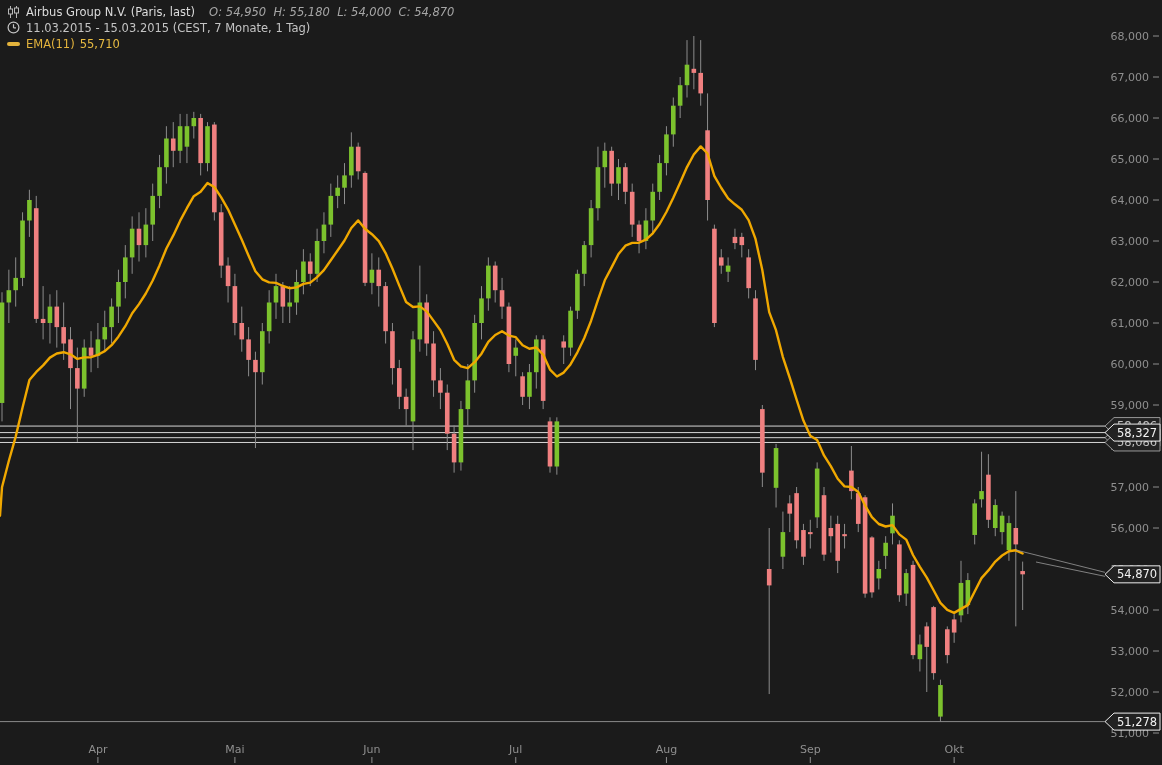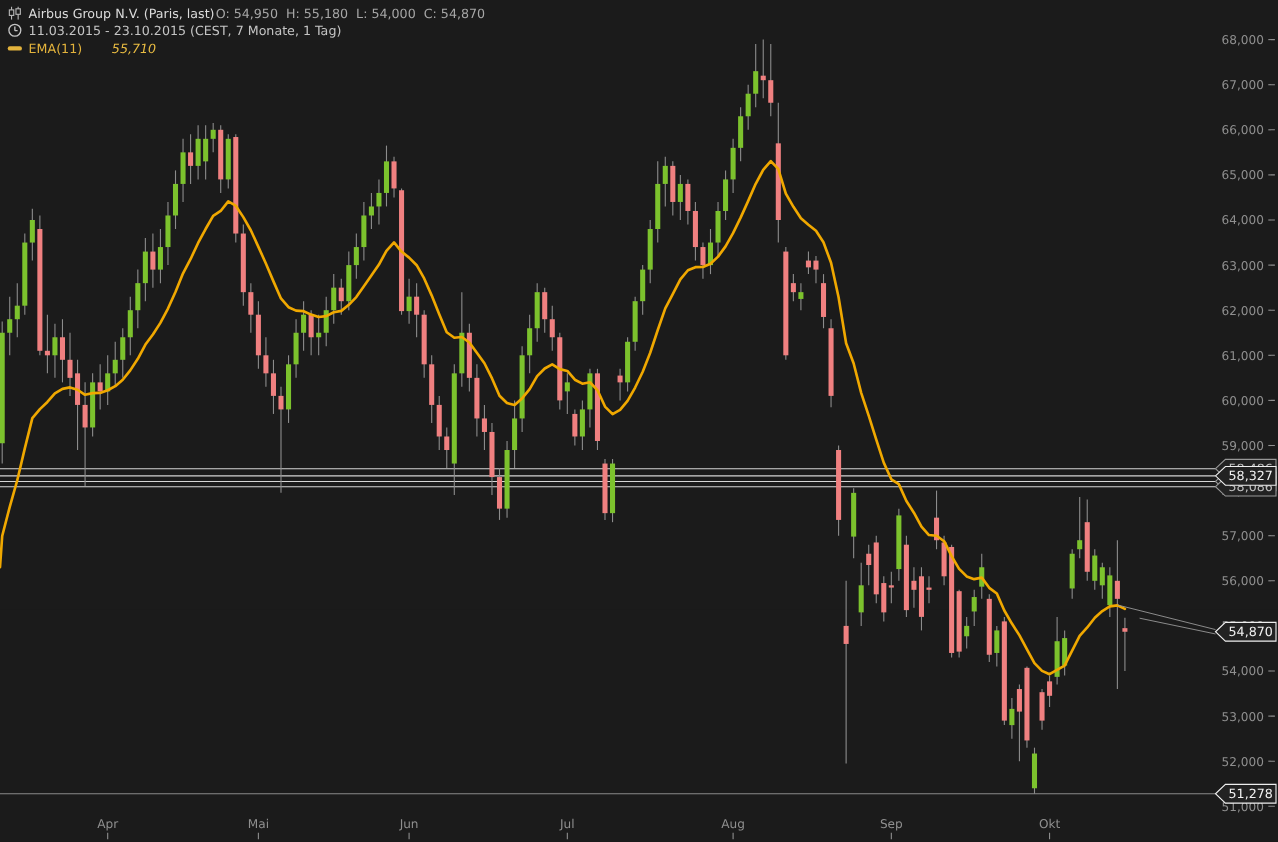--- a/index.html
+++ b/index.html
@@ -3,24 +3,24 @@
 <meta charset="utf-8">
 <style>
   html,body{margin:0;padding:0;background:#1b1b1b;width:1162px;height:765px;overflow:hidden;
             font-family:"DejaVu Sans","Liberation Sans",sans-serif;}
   #stage{position:relative;width:1162px;height:554px;background:#1b1b1b;}
   #chart-svg{position:absolute;left:0;top:0;}
   #header{position:absolute;left:6px;top:4px;z-index:5;}
   .hline{display:flex;align-items:center;height:15px;margin-bottom:1px;white-space:pre;}
   .icon{width:15px;display:inline-flex;justify-content:center;margin-right:5px;}
   .t-title{color:#dcdcdc;font-size:11.5px;}
-  .t-ohlc{color:#a6a6a6;font-size:11.5px;margin-left:1px;}
+  .t-ohlc{color:#a6a6a6;font-size:11.5px;margin-left:14px;font-style:italic;}
   .t-range{color:#c4c4c4;font-size:11.5px;}
   .t-ema{color:#e3b33c;font-size:11.5px;}
-  .t-emaval{color:#e9bc42;font-size:11.5px;margin-left:27px;font-style:italic;}
+  .t-emaval{color:#e9bc42;font-size:11.5px;margin-left:5px;}
   .ema-swatch{width:13px;height:4px;border-radius:2px;background:#e3b33c;display:inline-block;}
 </style>
 </head>
 <body>
 
 <div id="stage">
 
   <div id="header">
     <div class="hline">
       <span class="icon">
@@ -35,21 +35,21 @@
       <span class="t-ohlc">O: 54,950  H: 55,180  L: 54,000  C: 54,870</span>
     </div>
     <div class="hline">
       <span class="icon">
         <svg width="13" height="13" viewBox="0 0 13 13">
           <circle cx="6.5" cy="6.5" r="5.4" fill="none" stroke="#c4c4c4" stroke-width="1.2"></circle>
           <line x1="6.5" y1="6.9" x2="6.5" y2="3.2" stroke="#c4c4c4" stroke-width="1.2"></line>
           <line x1="6.5" y1="6.9" x2="9.0" y2="6.9" stroke="#c4c4c4" stroke-width="1.2"></line>
         </svg>
       </span>
-      <span class="t-range">11.03.2015 - 23.10.2015 (CEST, 7 Monate, 1 Tag)</span>
+      <span class="t-range">11.03.2015 - 15.03.2015 (CEST, 7 Monate, 1 Tag)</span>
     </div>
     <div class="hline">
       <span class="icon"><span class="ema-swatch"></span></span>
       <span class="t-ema">EMA(11)</span>
       <span class="t-emaval">55,710</span>
     </div>
   </div>
 
   <svg id="chart-svg" width="1162" height="765" viewBox="0 0 1162 765">
       <text x="1149" y="737" text-anchor="end" fill="#8f8f8f" font-size="11">51,000</text>

